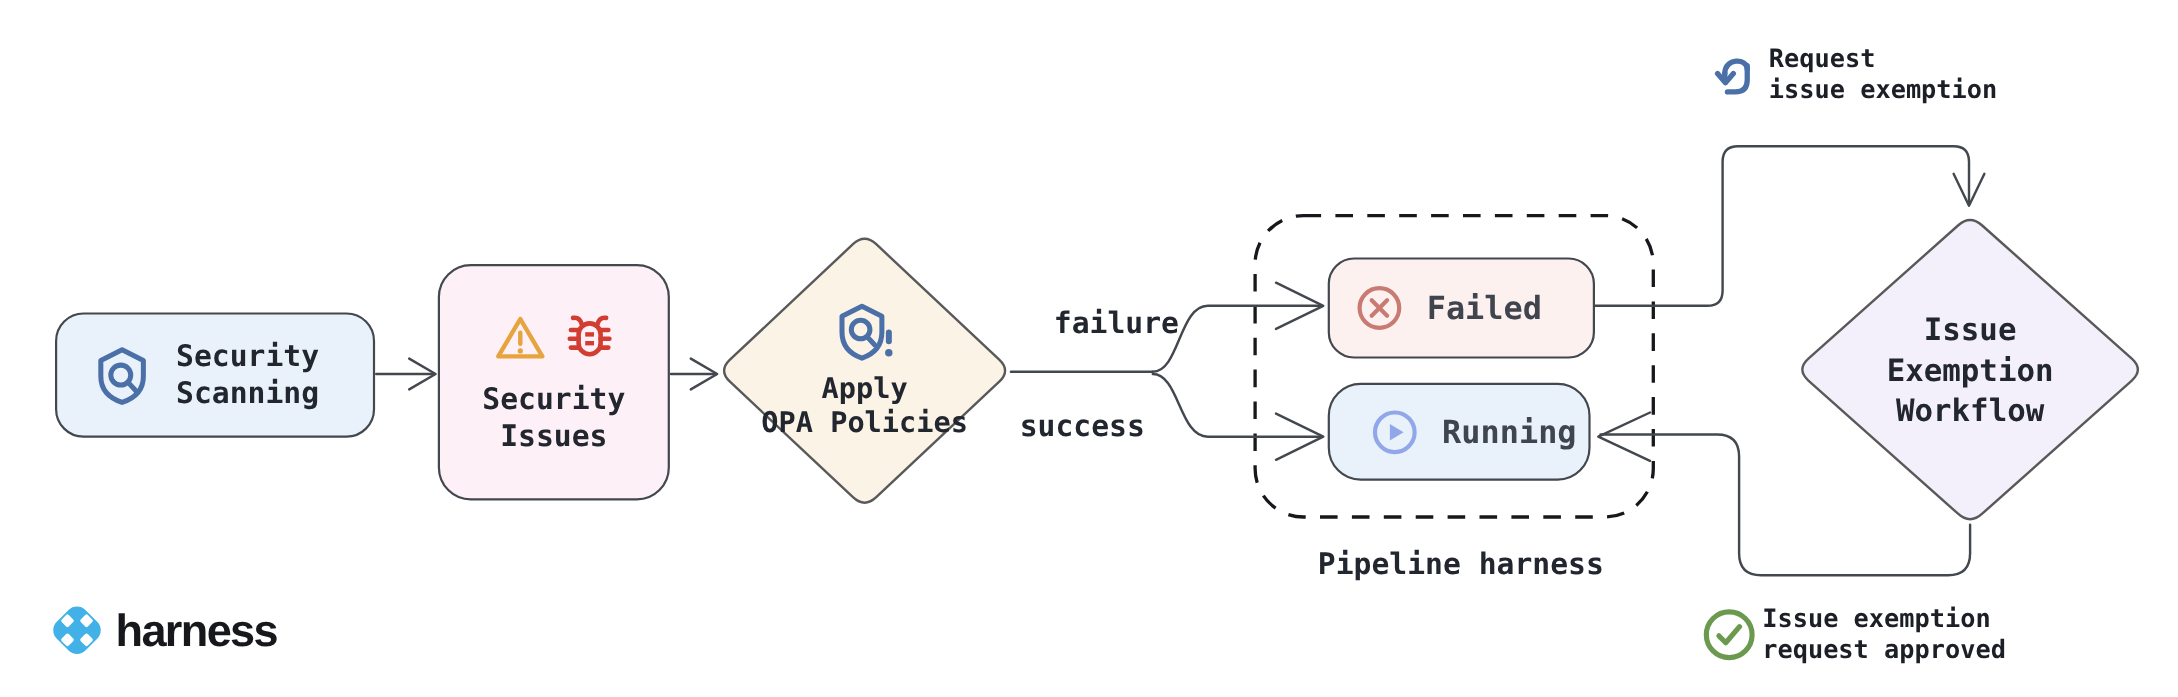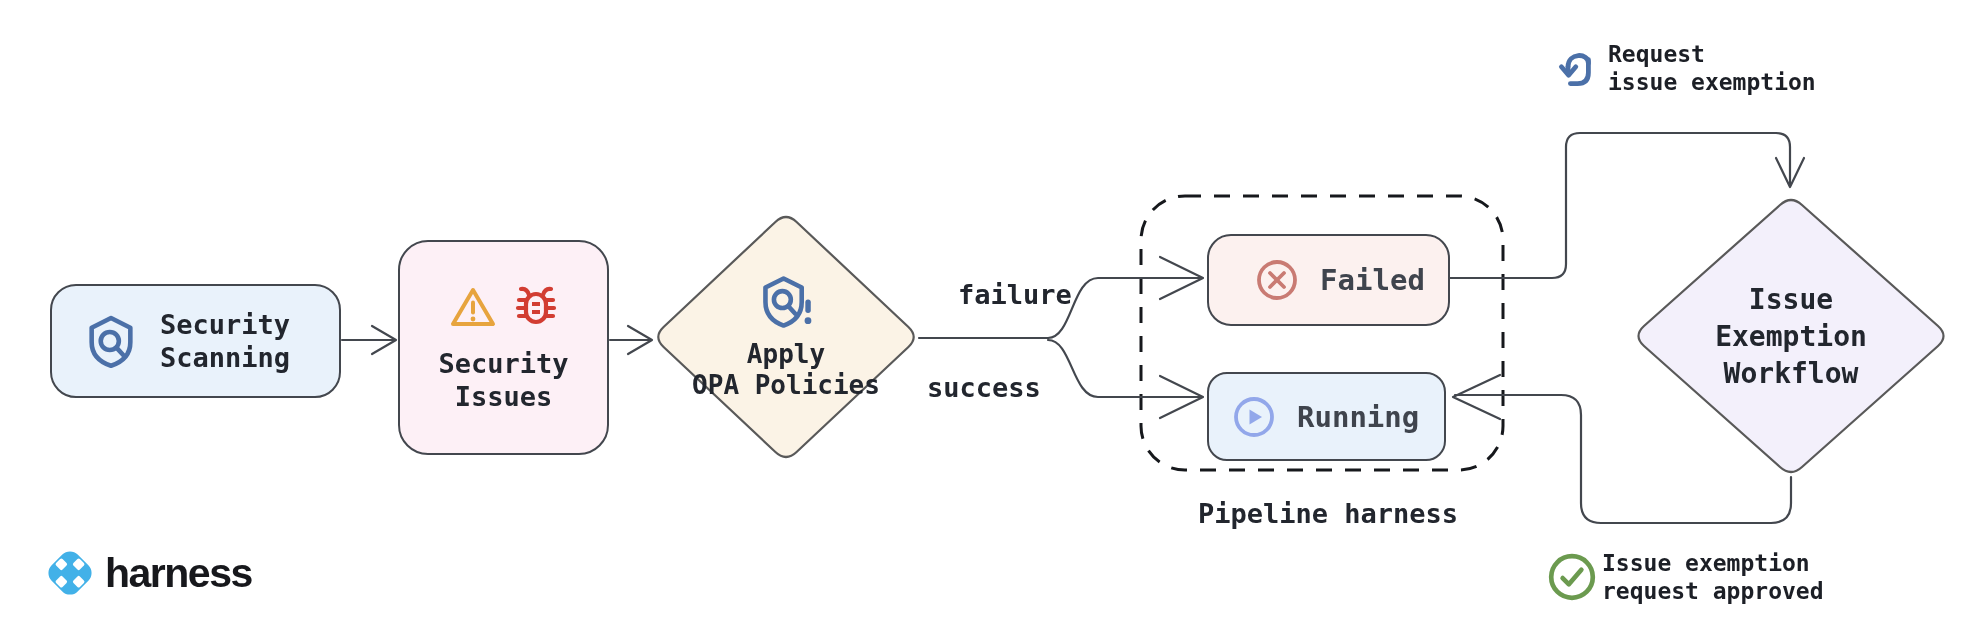--- a/index.html
+++ b/index.html
@@ -13,22 +13,22 @@
   .center{text-align:center;}
   .n-scan{left:50px;top:284px;width:291px;height:114px;border-radius:26px;background:#e9f2fb;padding-left:30px;gap:20px;}
   .n-issues{left:398px;top:240px;width:211px;height:215px;border-radius:30px;background:#fdf0f6;
             flex-direction:column;justify-content:center;gap:16px;}
   .iconrow{display:flex;gap:14px;align-items:center;}
   .d-overlay{position:absolute;display:flex;flex-direction:column;align-items:center;justify-content:center;}
   .d1{left:653px;top:212px;width:266px;height:250px;gap:8px;}
   .d1 .lbl{font-size:26px;line-height:31px;}
   .d2{left:1633px;top:195px;width:316px;height:282px;}
   .d2 .lbl{font-size:28px;line-height:37px;}
-  .n-failed{left:1207px;top:234px;width:243px;height:92px;border-radius:24px;background:#fcf1ef;padding-left:22px;gap:20px;justify-content:center;}
-  .n-running{left:1207px;top:372px;width:239px;height:89px;border-radius:20px;background:#e9f2fb;padding-left:22px;gap:20px;}
+  .n-failed{left:1207px;top:234px;width:243px;height:92px;border-radius:24px;background:#fcf1ef;padding-left:22px;gap:20px;}
+  .n-running{left:1207px;top:348px;width:239px;height:89px;border-radius:30px;background:#e9f2fb;padding-left:36px;gap:20px;}
   .status-lbl{font-weight:700;font-size:29px;color:#3f444d;}
   .caption{position:absolute;font-weight:700;font-size:27px;color:#22262e;text-align:center;}
   .cap-governance{left:648px;top:470px;width:300px;}
   .cap-pipeline{left:1178px;top:498px;width:300px;}
   .edge-label{position:absolute;font-weight:700;font-size:27px;color:#22262e;}
   .lbl-failure{left:958px;top:279px;}
   .lbl-success{left:927px;top:372px;}
   .annot{position:absolute;display:flex;align-items:center;gap:4px;}
   .an-request{left:1556px;top:40px;}
   .an-approved{left:1546px;top:549px;}

